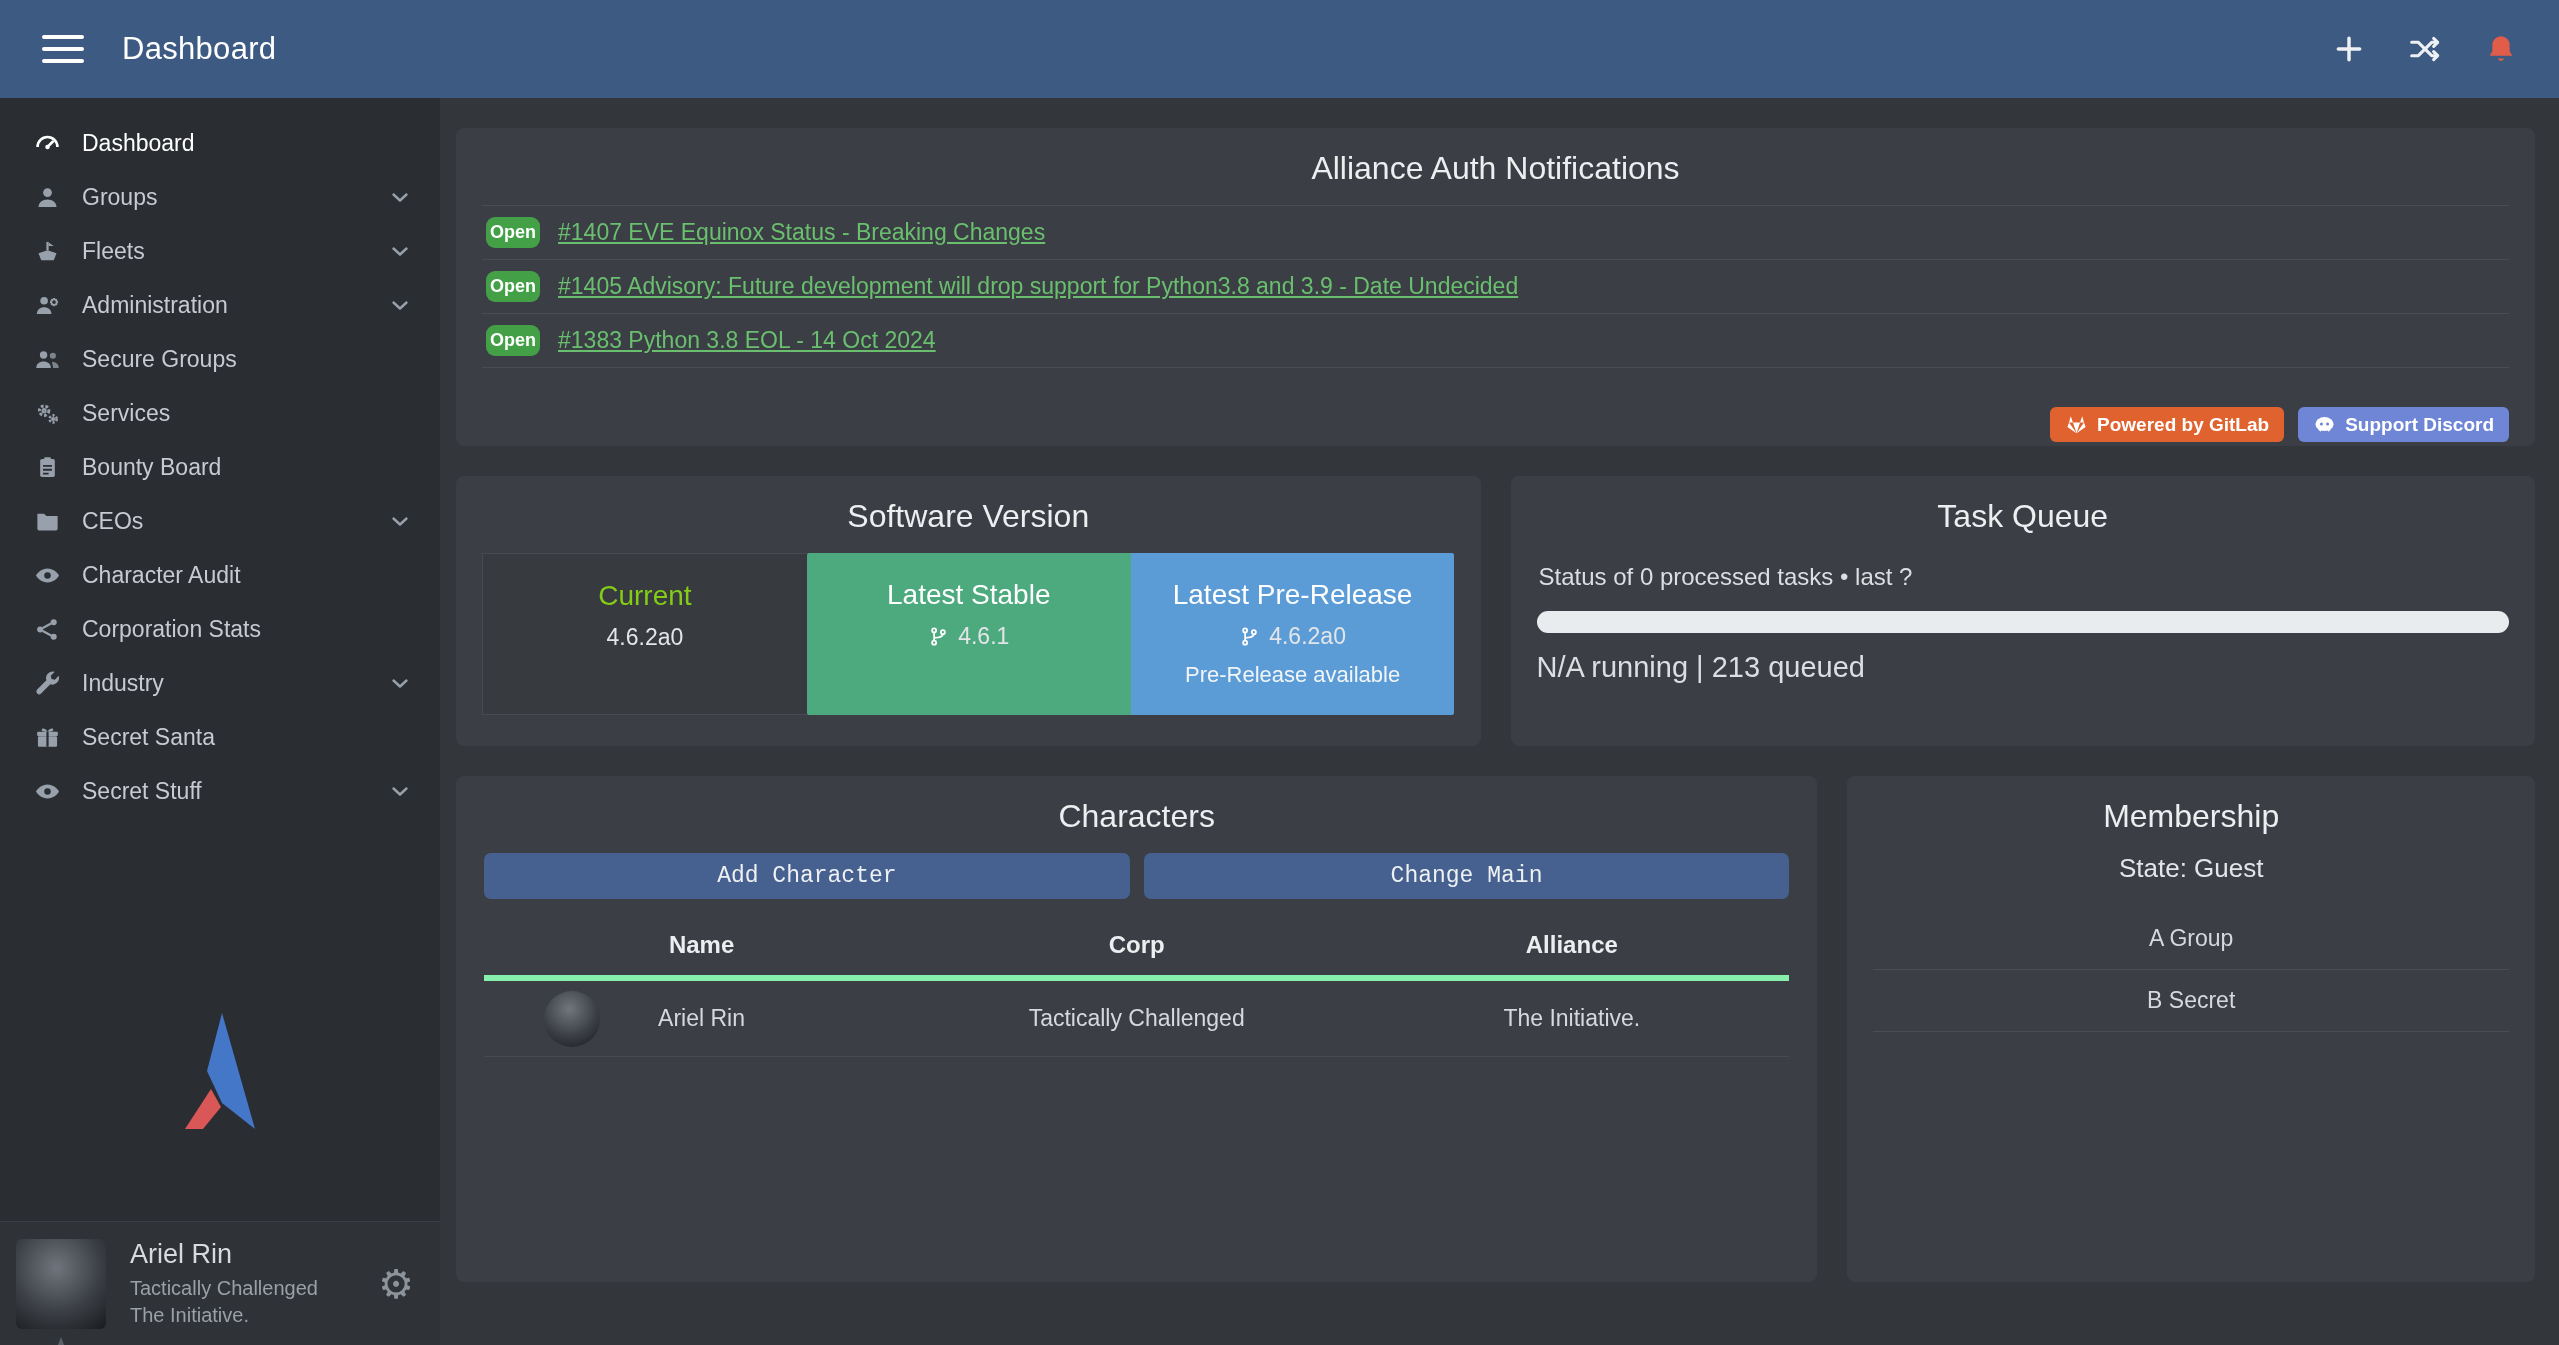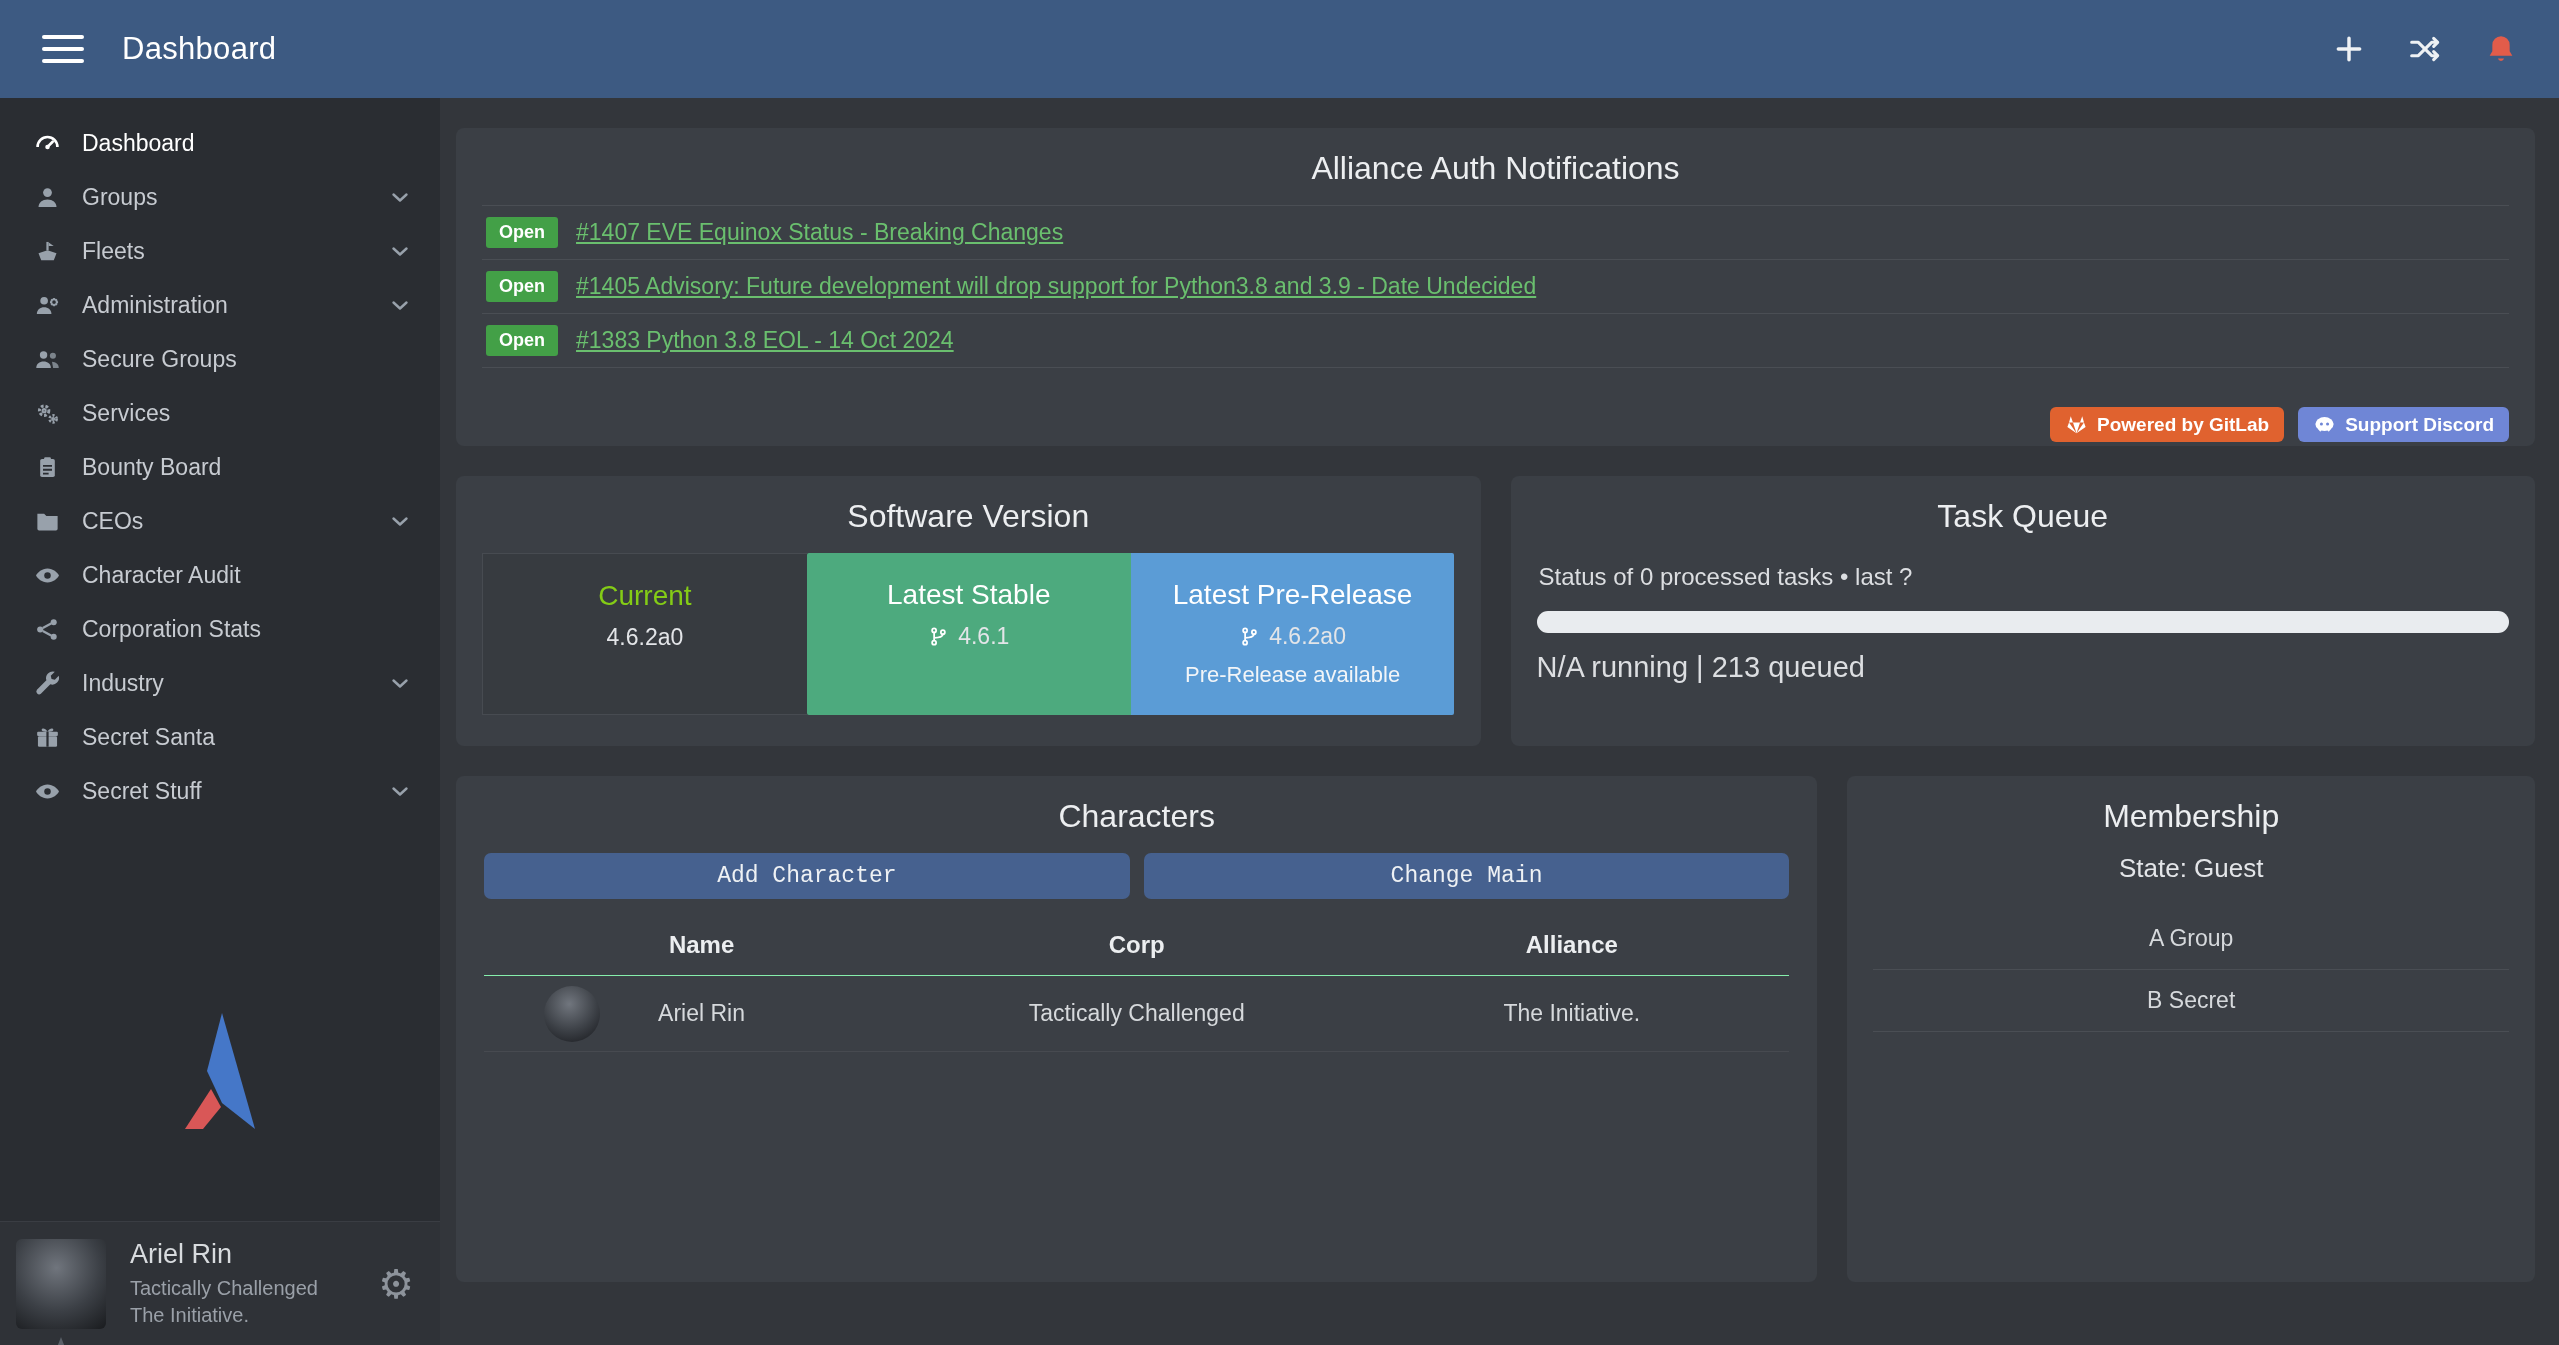--- a/index.html
+++ b/index.html
@@ -55,21 +55,21 @@
 
   
   .main { flex: 1; min-width: 0; padding: 30px 24px 0 16px; display: flex; flex-direction: column; gap: 30px; }
   .panel { background: var(--panel-bg, #3b3f45); border-radius: 8px; padding: 22px 26px; }
   .panel-title { text-align: center; font-size: 32px; font-weight: 500; color: #eceef0; margin-bottom: 18px; }
 
   
   .notif-panel { height: 318px; position: relative; flex: none; }
   .notif-row { display: flex; align-items: center; gap: 18px; padding: 11px 4px; border-top: 1px solid #4a4e54; }
   .notif-row.last { border-bottom: 1px solid #4a4e54; }
-  .badge-open { background: var(--accent-green, #43a047); color: #fff; font-size: 18px; font-weight: 700; padding: 5px 13px; border-radius: 3px; flex: none; }
+  .badge-open { background: var(--accent-green, #43a047); color: #fff; font-size: 18px; font-weight: 700; padding: 5px 4px; border-radius: 9px; flex: none; }
   .notif-link { color: var(--link-green, #6abf6e); font-size: 23px; text-decoration: underline; cursor: pointer; }
   .panel-badges { position: absolute; right: 26px; bottom: 4px; display: flex; gap: 14px; padding-left: 40px; }
   .fbadge { display: flex; align-items: center; gap: 9px; color: #fff; font-size: 19px; font-weight: 700; padding: 6px 15px; border-radius: 6px; cursor: pointer; }
   .fbadge svg { width: 23px; height: 23px; }
   .fbadge.gitlab { background: var(--gitlab-orange, #e0622f); }
   .fbadge.discord { background: var(--discord-blue, #6f86d6); }
 
   
   .row2 { display: flex; gap: 30px; height: 270px; flex: none; }
   .row2 .panel { flex: 1; min-width: 0; }
@@ -88,21 +88,21 @@
   .progress { height: 22px; background: #e9ecef; border-radius: 12px; overflow: hidden; }
   .progress-fill { height: 100%; width: 0%; background: var(--accent-green, #43a047); }
   .tq-queue { font-size: 29px; color: #dcdee1; margin-top: 18px; }
 
   
   .row3 { display: flex; gap: 30px; height: 506px; flex: none; }
   .chars-panel { flex: 2.06; min-width: 0; }
   .member-panel { flex: 1; min-width: 0; }
   .char-buttons { display: flex; gap: 14px; margin: 12px 2px 28px; }
   .btn { flex: 1; height: 46px; background: var(--button-blue, #46618f); color: #eef1f4; font-size: 23px; border: none; border-radius: 7px; cursor: pointer; display: flex; align-items: center; justify-content: center; font-family: Liberation Mono, monospace; }
-  .tbl-head { display: grid; grid-template-columns: 1fr 1fr 1fr; padding: 4px 0 16px; border-bottom: 1px solid #86efac; margin: 0 2px; }
+  .tbl-head { display: grid; grid-template-columns: 1fr 1fr 1fr; padding: 4px 0 16px; border-bottom: 6px solid #86efac; margin: 0 2px; }
   .tbl-head div { text-align: center; font-size: 24px; font-weight: 700; color: #eceef0; }
   .tbl-row { display: grid; grid-template-columns: 1fr 1fr 1fr; align-items: center; height: 76px; border-bottom: 1px solid #474a50; position: relative; margin: 0 2px; }
   .tbl-cell { text-align: center; font-size: 23px; color: #d6d9dc; }
   .avatar-sm { position: absolute; left: 60px; top: 50%; transform: translateY(-50%); width: 56px; height: 56px; border-radius: 50%;
     background: radial-gradient(circle at 45% 32%, #71767e 0%, #3c4046 55%, #15161a 100%); }
 
   .member-state { text-align: center; font-size: 26px; color: #e3e5e8; margin: 18px 0 24px; }
   .member-item { text-align: center; font-size: 23px; color: #d6d9dc; padding: 17px 0; border-bottom: 1px solid #4a4e54; }
 </style>
 </head>

